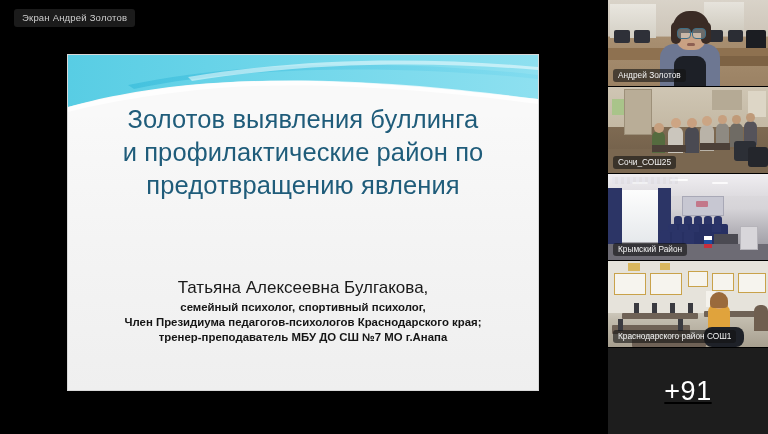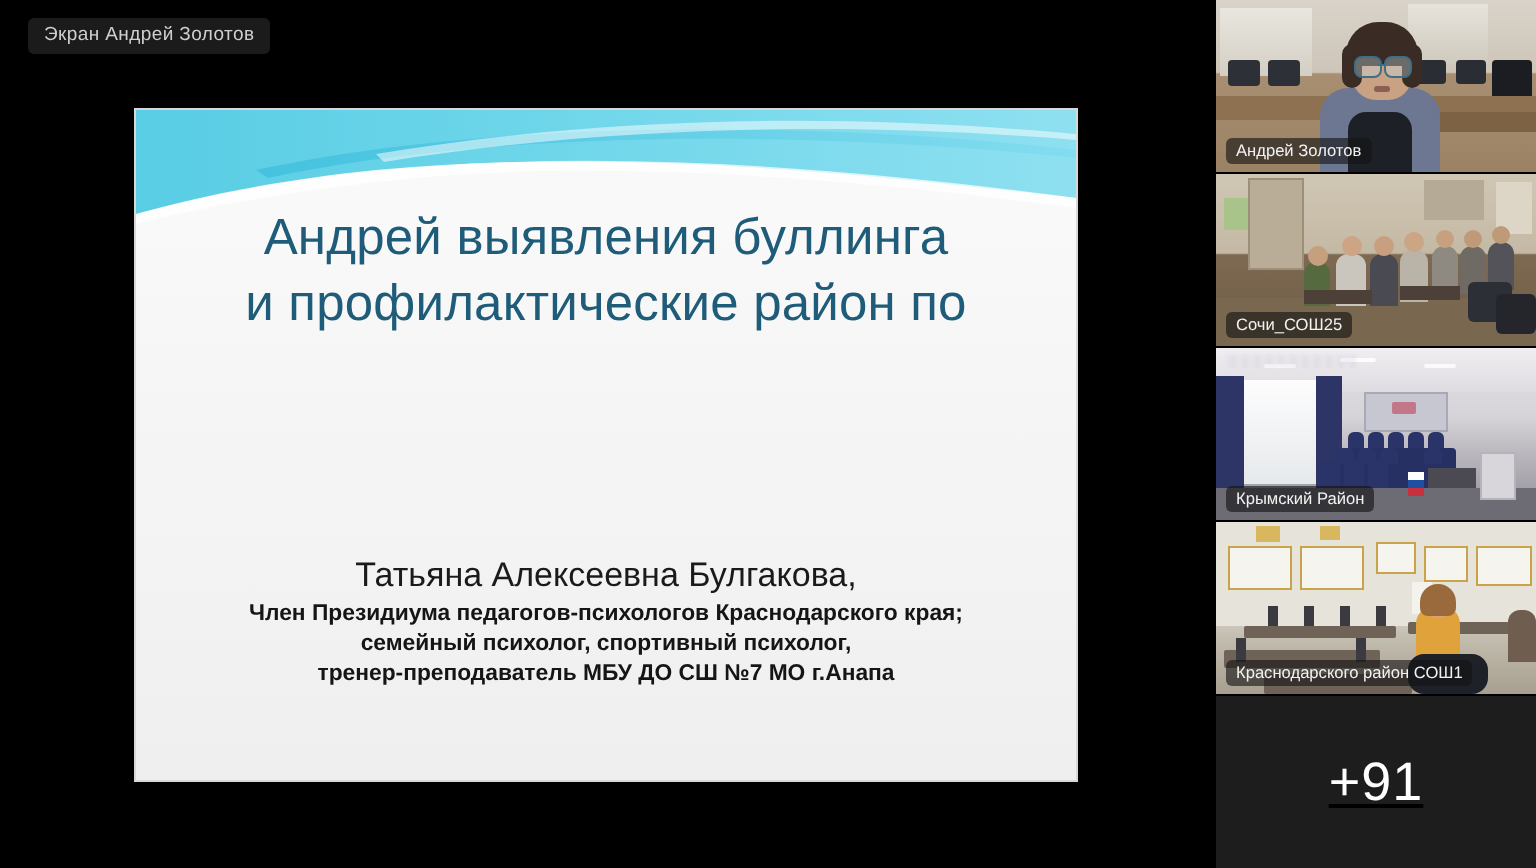--- a/index.html
+++ b/index.html
@@ -273,28 +273,29 @@
           </defs>
           <rect x="0" y="0" width="470" height="62" fill="#f9f9f9"></rect>
           <path d="M0,0 H470 V44 C380,34 250,18 120,30 C70,35 28,44 0,52 Z" fill="url(#wg)"></path>
           <path d="M0,52 C40,42 90,32 150,28 C260,20 380,32 470,44 L470,49 C380,37 258,25 152,33 C92,38 40,47 0,57 Z" fill="#ffffff" opacity=".72"></path>
           <path d="M60,30 C170,6 330,4 470,20 L470,24 C330,9 172,11 66,34 Z" fill="url(#wg2)" opacity=".55"></path>
           <path d="M120,22 C240,2 360,2 470,12 L470,15 C362,6 242,7 124,26 Z" fill="#ffffff" opacity=".5"></path>
         </svg>
       </div>
 
       <div class="slide-title">
-        <div>Андрей выявления буллинга</div>
+        <div>Золотов выявления буллинга</div>
         <div>и профилактические район по</div>
+        <div>предотвращению явления</div>
       </div>
 
       <div class="slide-author-block">
         <div class="author-name">Татьяна Алексеевна Булгакова,</div>
+        <div class="author-line">семейный психолог, спортивный психолог,</div>
         <div class="author-line">Член Президиума педагогов-психологов Краснодарского края;</div>
-        <div class="author-line">семейный психолог, спортивный психолог,</div>
         <div class="author-line">тренер-преподаватель МБУ ДО СШ №7 МО г.Анапа</div>
       </div>
     </div>
   </div>
 
   <div class="rail">
 
     <div class="tile">
       <div class="tile-scene">
         <div class="t1-bg"></div>

